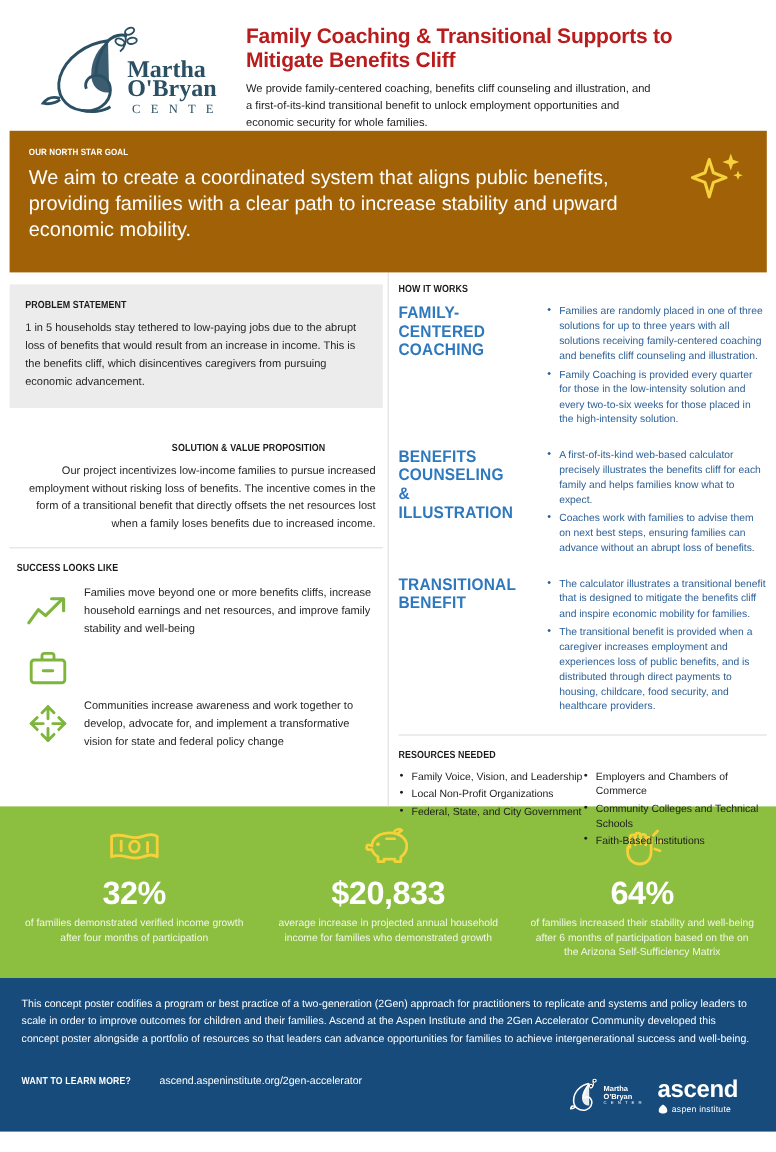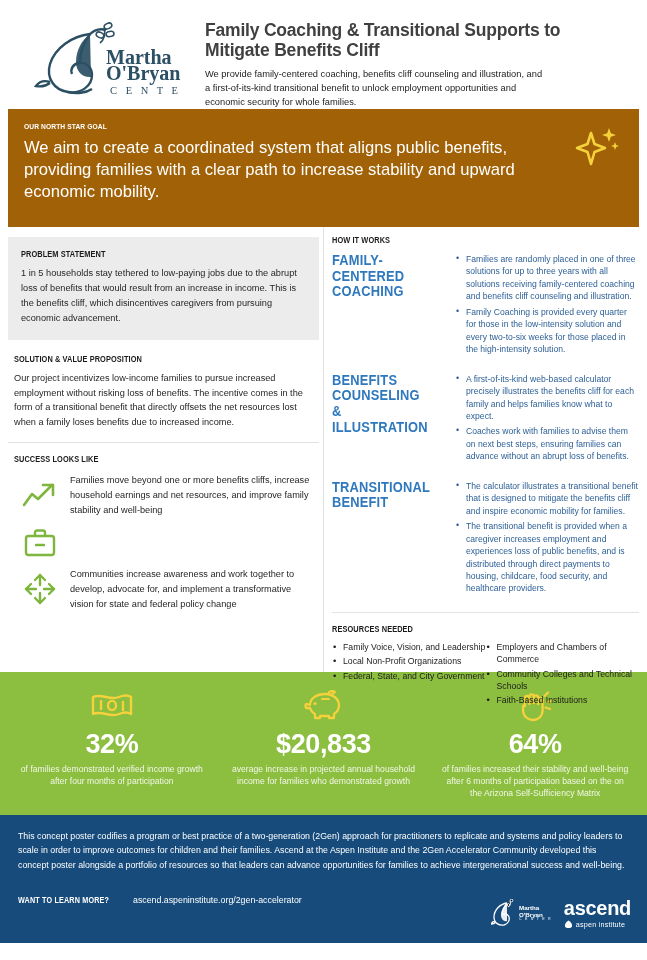--- a/index.html
+++ b/index.html
@@ -10,21 +10,21 @@
     overflow: hidden;
   }
   .poster { position: relative; width: 647px; height: 960px; background: #fff; }
 
   
   .header { display: flex; align-items: flex-start; padding: 14px 20px 0 20px; height: 105px; }
   .logo-wrap { width: 175px; display: flex; align-items: center; justify-content: center; padding-top: 6px; }
   .logo-svg { display: block; }
   .header-text { flex: 1; padding-left: 10px; padding-top: 6px; }
   .header-title {
-    color: #404040; font-weight: bold; font-size: 17.5px; line-height: 1.16;
+    color: #b91c1c; font-weight: bold; font-size: 17.5px; line-height: 1.16;
     letter-spacing: -0.2px;
   }
   .header-sub { color: #1d1d1d; font-size: 9.3px; line-height: 1.55; margin-top: 6px; max-width: 340px; }
 
   
   .northstar {
     position: relative; margin: 4px 8px 0 8px; background: #a16207; color: #fff;
     padding: 13px 16px 16px 16px; height: 118px;
   }
   .ns-kicker {
@@ -93,21 +93,21 @@
 
   
   .footer { background: #164b7b; height: 128px; padding: 14px 18px 10px 18px; position: relative; color: #fff; }
   .footer-body { font-size: 8.8px; line-height: 1.62; max-width: 612px; }
   .footer-bottom { position: absolute; left: 18px; bottom: 38px; display: flex; align-items: baseline; }
   .learn-kicker {
     font-size: 8.4px; font-weight: bold; letter-spacing: 0.2px;
     transform: scaleX(0.86); transform-origin: left center;
   }
   .learn-url { font-size: 8.8px; margin-left: 9px; color: #ffffff; }
-  .footer-logos { position: absolute; right: 16px; bottom: 14px; display: flex; align-items: center; }
+  .footer-logos { position: absolute; right: 32px; bottom: 14px; display: flex; align-items: center; }
   .mob-mini { margin-right: 12px; display: flex; align-items: center; }
   .mob-mini-text { font-size: 6.2px; font-weight: bold; line-height: 1.05; margin-left: 2px; }
   .mob-mini-center { font-size: 3.6px; letter-spacing: 1.2px; font-weight: normal; }
   .ascend-wrap { text-align: left; }
   .ascend-name { font-size: 20px; font-weight: bold; letter-spacing: -0.3px; line-height: 1; }
   .ascend-sub { font-size: 7.2px; letter-spacing: 0.2px; display: flex; align-items: center; margin-top: 2px; }
 </style>
 </head>
 <body>
 
@@ -153,21 +153,21 @@
 
   <div class="main">
 
     <div class="col-left">
 
       <div class="box-gray" style="margin-top:10px;">
         <div class="sec-title">PROBLEM STATEMENT</div>
         <div class="body-text">1 in 5 households stay tethered to low-paying jobs due to the abrupt loss of benefits that would result from an increase in income. This is the benefits cliff, which disincentives caregivers from pursuing economic advancement.</div>
       </div>
 
-      <div class="block-pad" style="padding-top:14px;">
+      <div class="block-pad" style="padding-top:28px;text-align:right;">
         <div class="sec-title">SOLUTION &amp; VALUE PROPOSITION</div>
         <div class="body-text">Our project incentivizes low-income families to pursue increased employment without risking loss of benefits. The incentive comes in the form of a transitional benefit that directly offsets the net resources lost when a family loses benefits due to increased income.</div>
       </div>
 
       <div class="divider"></div>
 
       <div class="block-pad">
         <div class="sec-title">SUCCESS LOOKS LIKE</div>
 
         <div class="succ-row">

